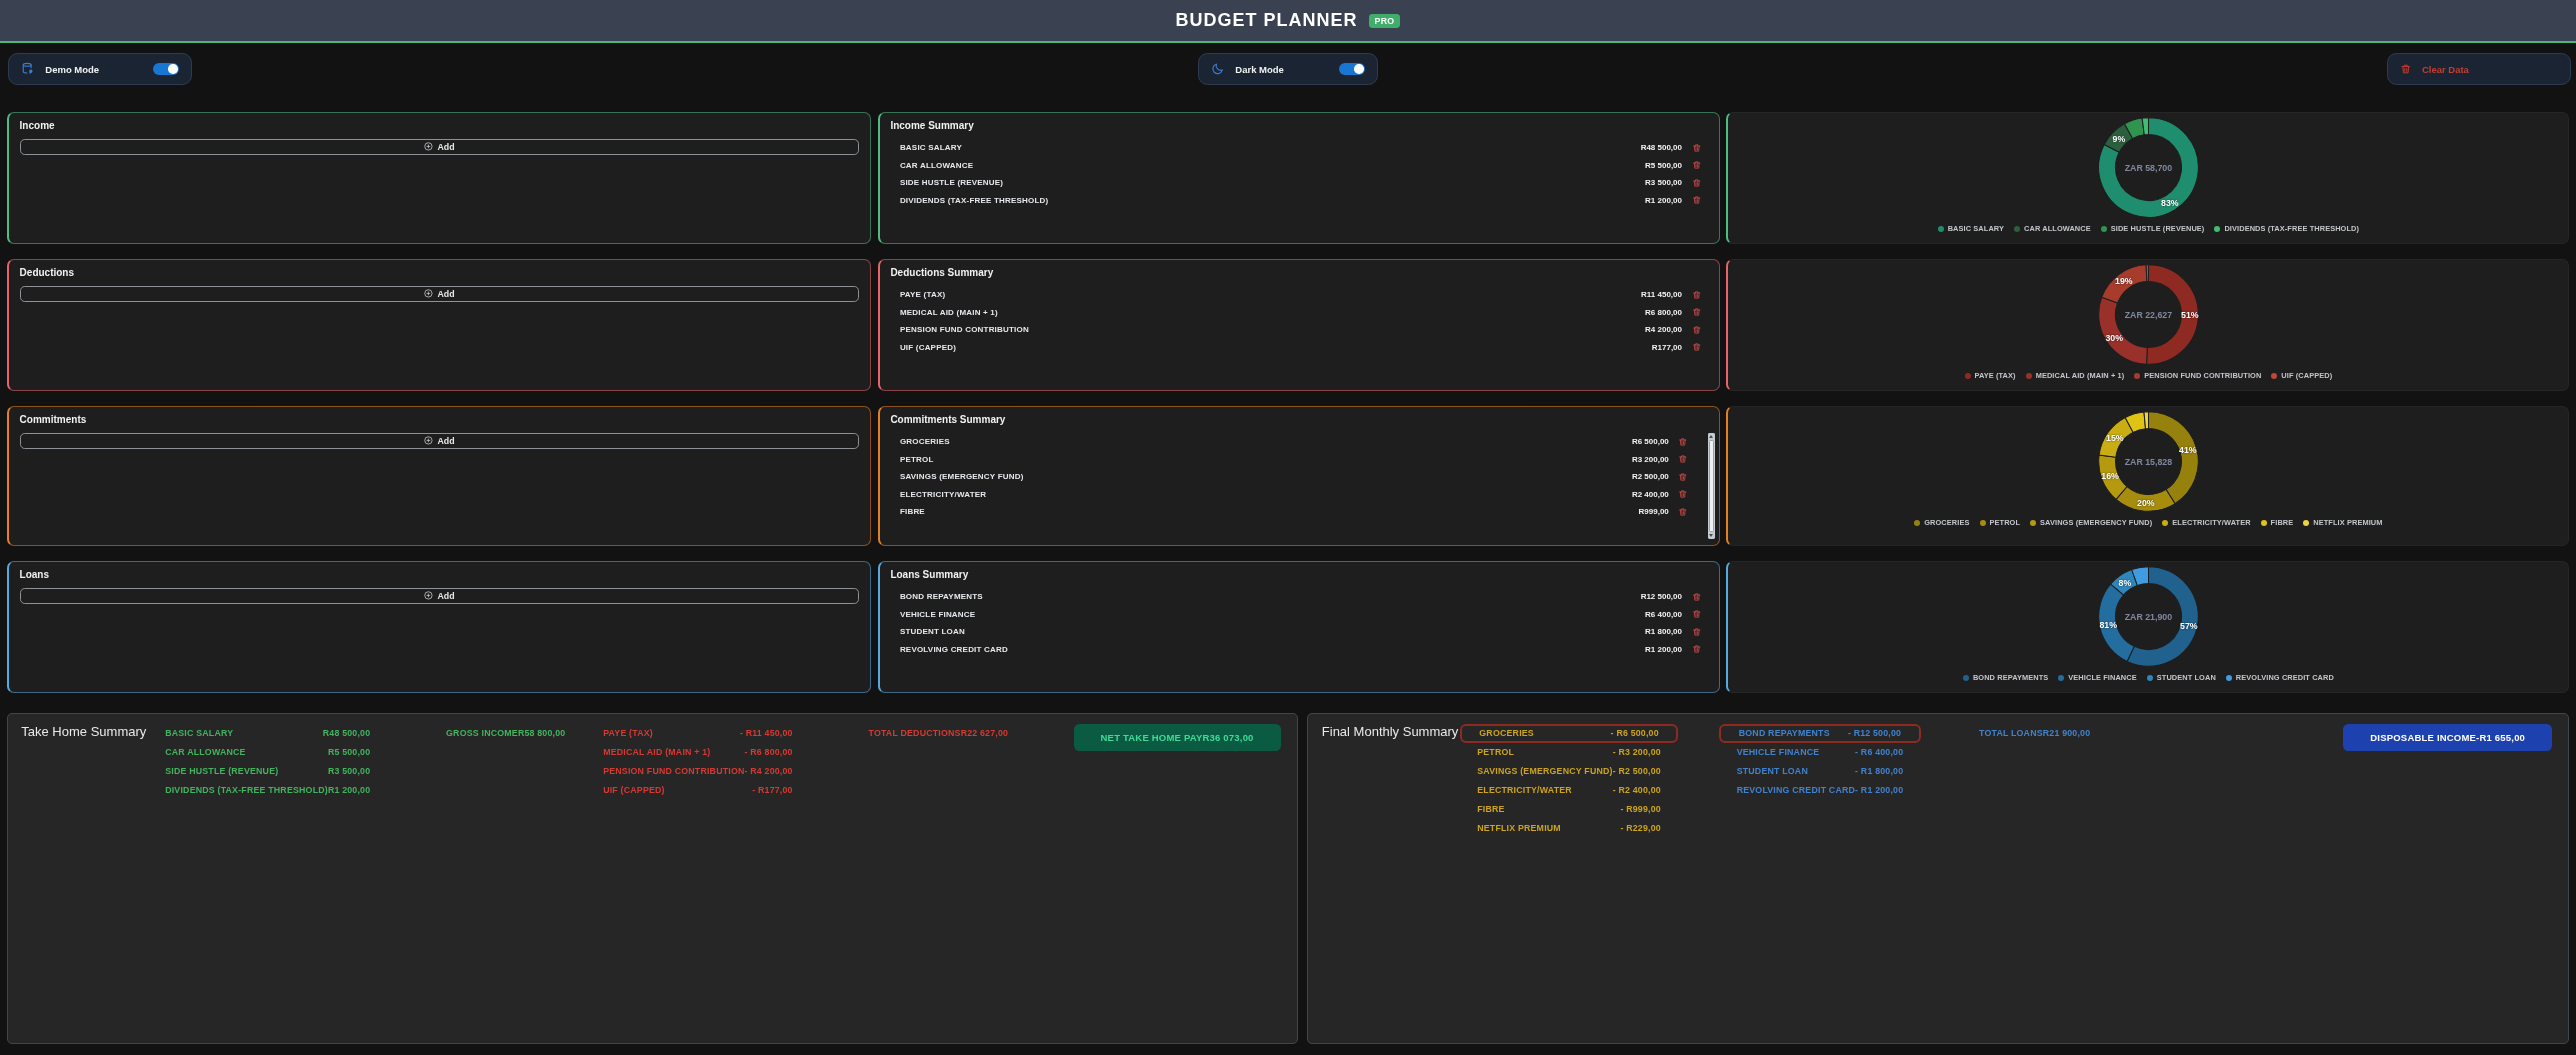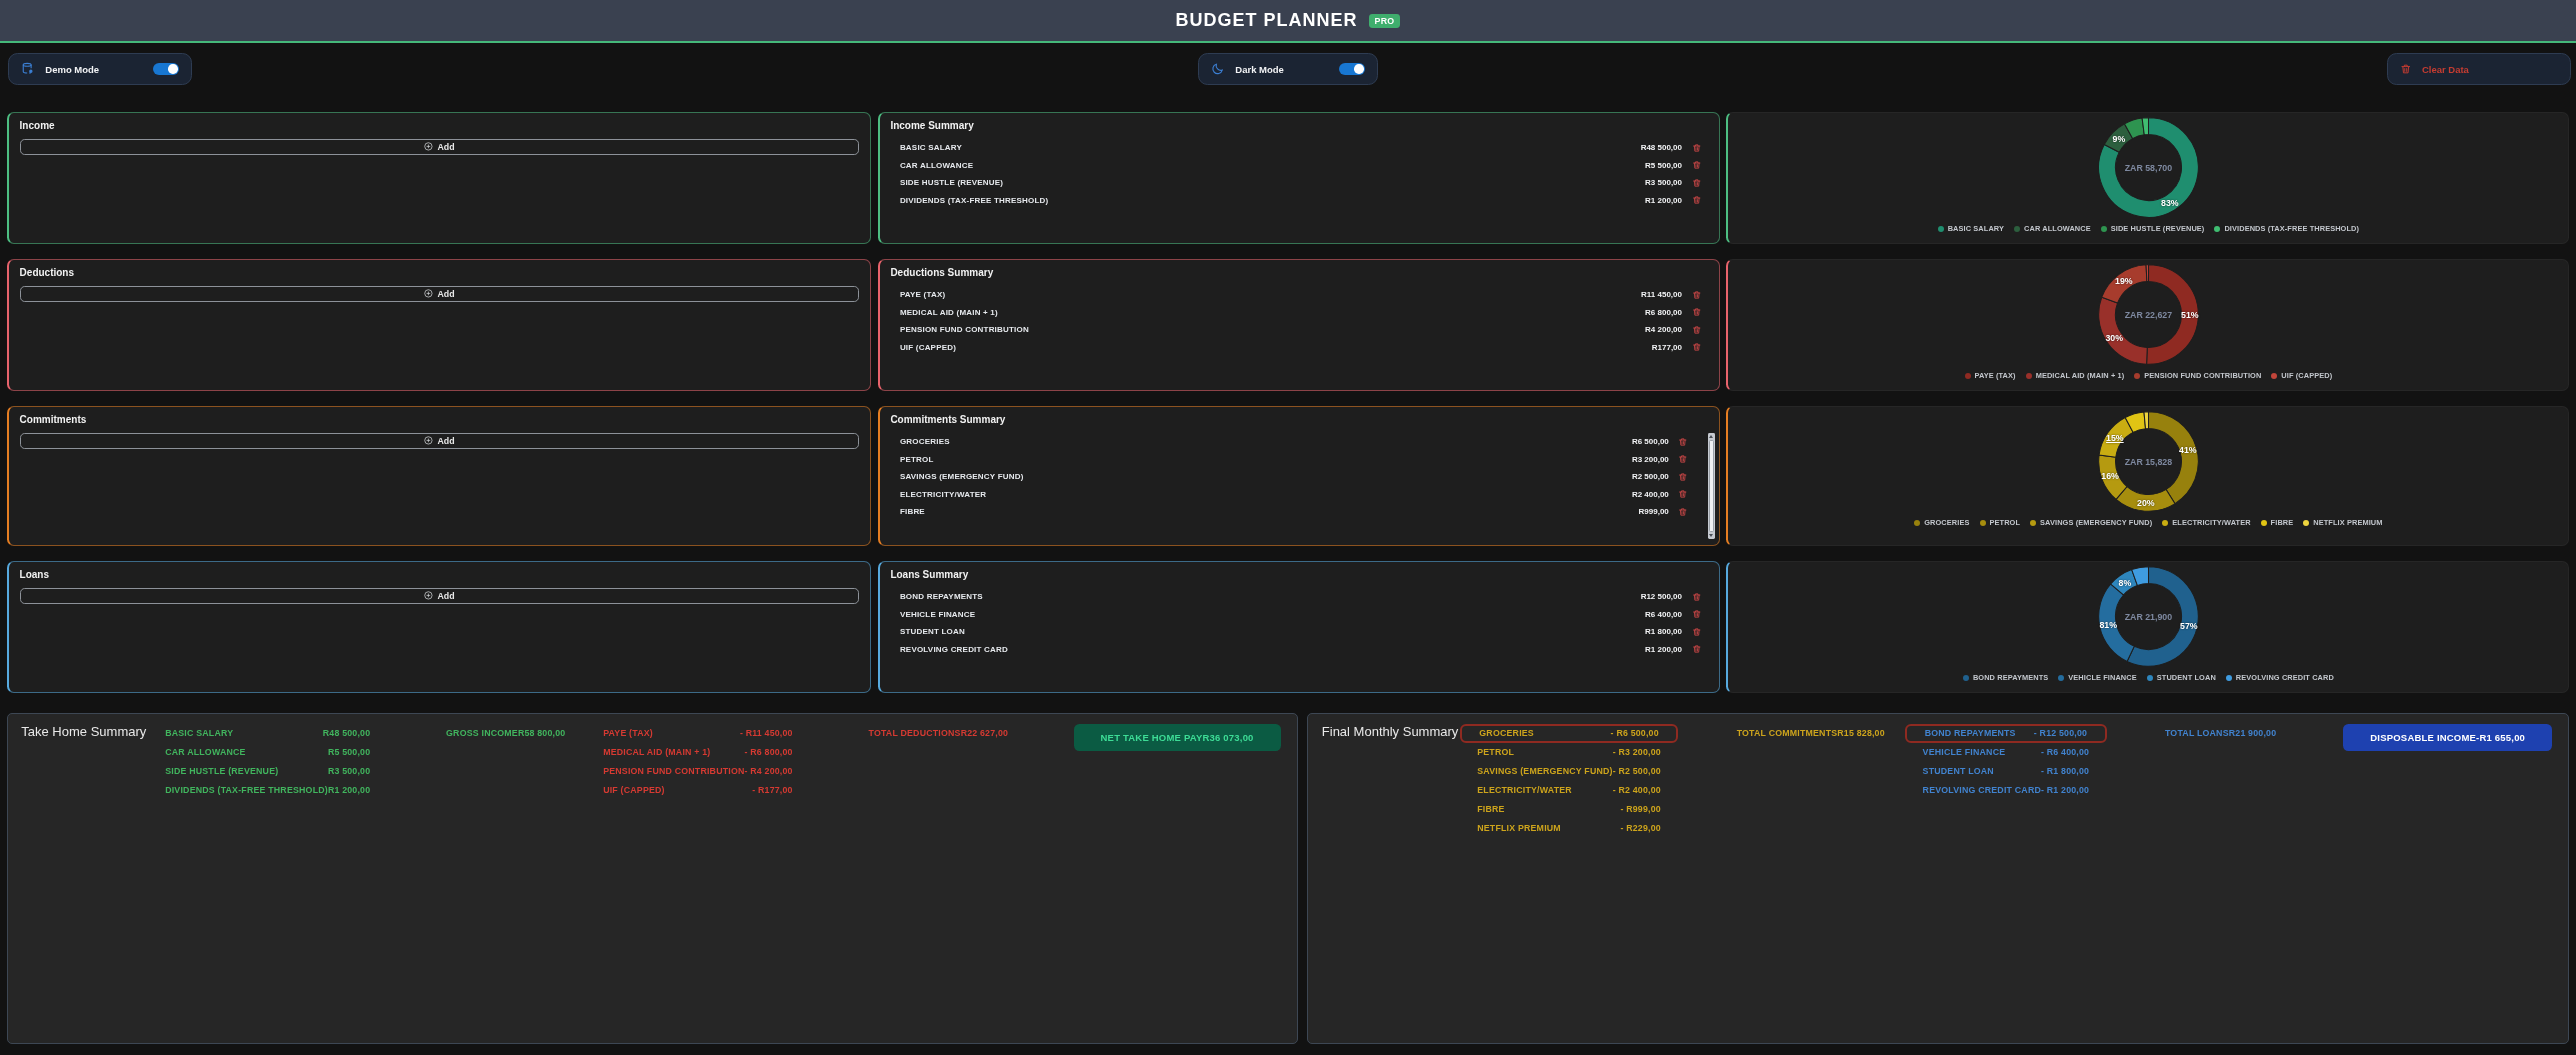--- a/index.html
+++ b/index.html
@@ -374,21 +374,21 @@
           <path d="M75,1 A74,74 0 0 1 114.38991478890168,137.6453079880933 L101.08251114400247,116.48135258671041 A49,49 0 0 0 75,26 Z" fill="#97810d" stroke="#1e1e1e" stroke-width="1.5"></path>
           <path d="M114.38991478890168,137.6453079880933 A74,74 0 0 1 26.821448235510367,131.16784800823683 L43.097985993783894,112.19222368112979 A49,49 0 0 0 101.08251114400247,116.48135258671041 Z" fill="#a68d0e" stroke="#1e1e1e" stroke-width="1.5"></path>
           <path d="M26.821448235510367,131.16784800823683 A74,74 0 0 1 1.6302078040383208,65.36290535890618 L26.41729976213348,68.61868057549192 A49,49 0 0 0 43.097985993783894,112.19222368112979 Z" fill="#b59a10" stroke="#1e1e1e" stroke-width="1.5"></path>
           <path d="M1.6302078040383208,65.36290535890618 A74,74 0 0 1 40.33867034403993,9.619634243292396 L52.048579011594015,31.707595647585507 A49,49 0 0 0 26.41729976213348,68.61868057549192 Z" fill="#c9ad12" stroke="#1e1e1e" stroke-width="1.5"></path>
           <path d="M40.33867034403993,9.619634243292396 A74,74 0 0 1 68.28226741390297,1.3055492665717026 L70.55177166596278,26.20232316300018 A49,49 0 0 0 52.048579011594015,31.707595647585507 Z" fill="#e0c414" stroke="#1e1e1e" stroke-width="1.5"></path>
           <path d="M68.28226741390297,1.3055492665717026 A74,74 0 0 1 74.99999999999991,1 L74.99999999999994,26 A49,49 0 0 0 70.55177166596278,26.20232316300018 Z" fill="#edd43f" stroke="#1e1e1e" stroke-width="1.5"></path>
         </svg>
         <div class="pct" style="left: 90px; top: 39px;">41%</div>
         <div class="pct" style="left: 48px; top: 92px;">20%</div>
         <div class="pct" style="left: 12.2px; top: 65px;">16%</div>
-        <div class="pct" style="left: 17px; top: 27px; text-decoration: underline;">15%</div>
+        <div class="pct" style="left: 17px; top: 27px;">15%</div>
         <div class="center-label">ZAR 15,828</div>
       </div>
     <div class="legend">
         <div class="legend-item">
           <span class="dot" style="background: rgb(151, 129, 13);"></span>
           <span class="legend-text">GROCERIES</span>
         </div>
         <div class="legend-item">
           <span class="dot" style="background: rgb(166, 141, 14);"></span>
           <span class="legend-text">PETROL</span>
@@ -579,24 +579,20 @@
         <div class="brow gold">
           <span class="blabel">FIBRE</span>
           <span class="bvalue">- R999,00</span>
         </div>
         <div class="brow gold">
           <span class="blabel">NETFLIX PREMIUM</span>
           <span class="bvalue">- R229,00</span>
         </div>
       </div>
     <div class="divider"></div>
-    <div class="brow gold total">
-      <span>TOTAL COMMITMENTS</span>
-      <span>R15 828,00</span>
-    </div>
     <div class="gap"></div>
     <div>
         <div class="brow blue hl">
           <span class="blabel">BOND REPAYMENTS</span>
           <span class="bvalue">- R12 500,00</span>
         </div>
         <div class="brow blue">
           <span class="blabel">VEHICLE FINANCE</span>
           <span class="bvalue">- R6 400,00</span>
         </div>

